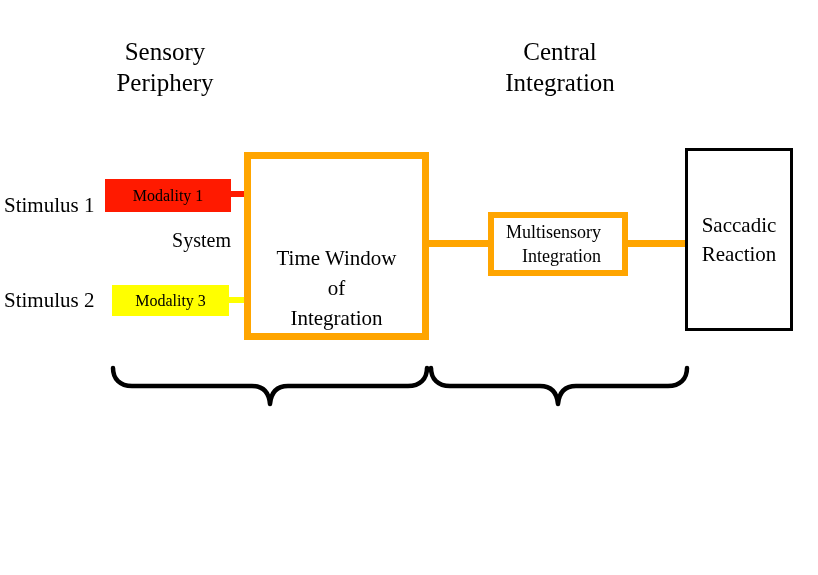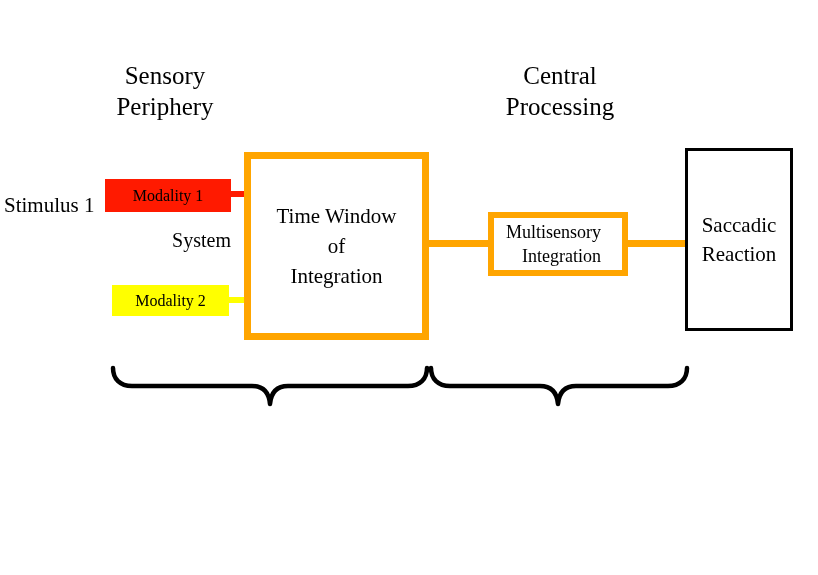--- a/index.html
+++ b/index.html
@@ -18,21 +18,20 @@
   }
   .abs { position: absolute; }
 
   
   .section-heading {
     text-align: center;
     font-size: 25px;
     line-height: 31px;
     color: #000;
     white-space: pre-line;
-    margin-top: 24px;
   }
   #heading-sensory { left: 60px; top: 36px; width: 210px; }
   #heading-central { left: 450px; top: 36px; width: 220px; }
 
   
   .stimulus-label {
     font-size: 21px;
     line-height: 26px;
     text-align: left;
     white-space: nowrap;
@@ -83,21 +82,21 @@
   }
 
   
   #time-window-box {
     left: 244px; top: 152px;
     width: 185px; height: 188px;
     box-sizing: border-box;
     border: 7px solid #ffa500;
     background: #ffffff;
     display: flex;
-    align-items: center;
+    align-items: flex-end;
     justify-content: center;
   }
   #time-window-label {
     text-align: center;
     font-size: 21px;
     line-height: 30px;
     white-space: pre-line;
   }
 
   
@@ -166,35 +165,36 @@
 </style>
 </head>
 <body>
 
 <div id="canvas">
 
   <div class="abs section-heading" id="heading-sensory">Sensory
 Periphery</div>
 
   <div class="abs section-heading" id="heading-central">Central
-Processing</div>
+Integration</div>
 
   <div class="abs stimulus-label" id="stimulus-1-label">Stimulus 1</div>
 
   <div class="abs modality-box" id="modality-1-box">
     <span>Modality 1</span>
   </div>
 
   <div class="abs" id="modality-1-connector"></div>
 
   <div class="abs" id="system-label">System</div>
 
+  <div class="abs stimulus-label" id="stimulus-2-label">Stimulus 2</div>
 
   <div class="abs modality-box" id="modality-2-box">
-    <span>Modality 2</span>
+    <span>Modality 3</span>
   </div>
 
   <div class="abs" id="modality-2-connector"></div>
 
   <div class="abs" id="time-window-box">
     <div id="time-window-label">Time Window
 of
 Integration</div>
   </div>
 

